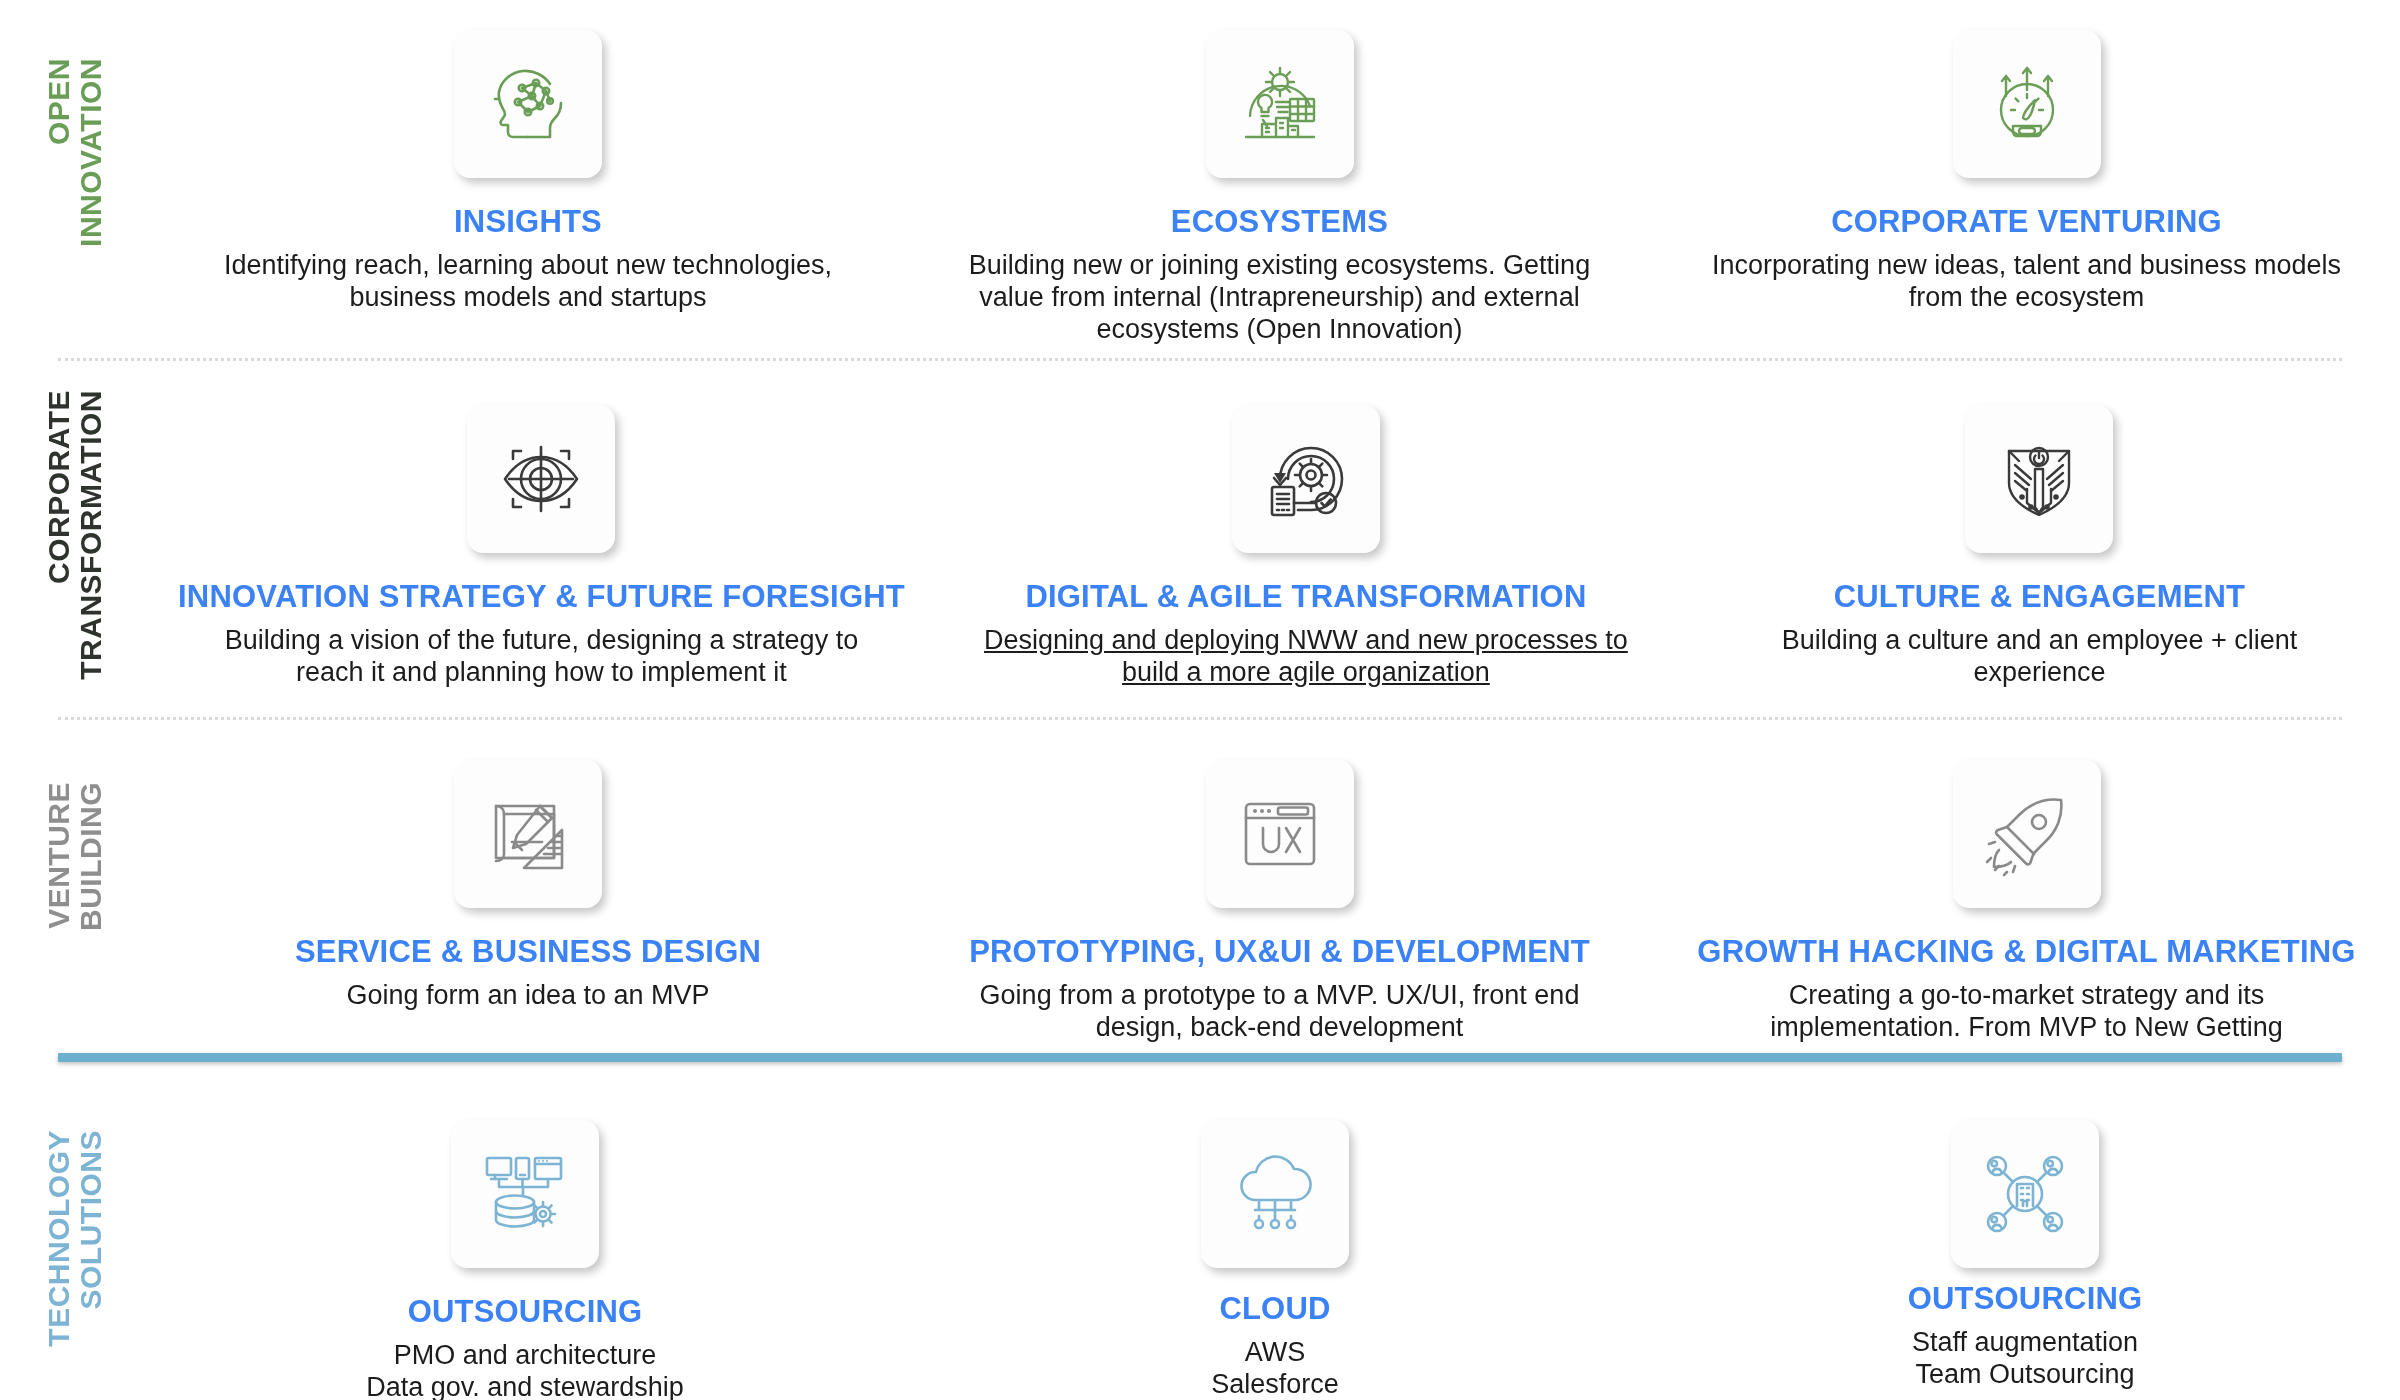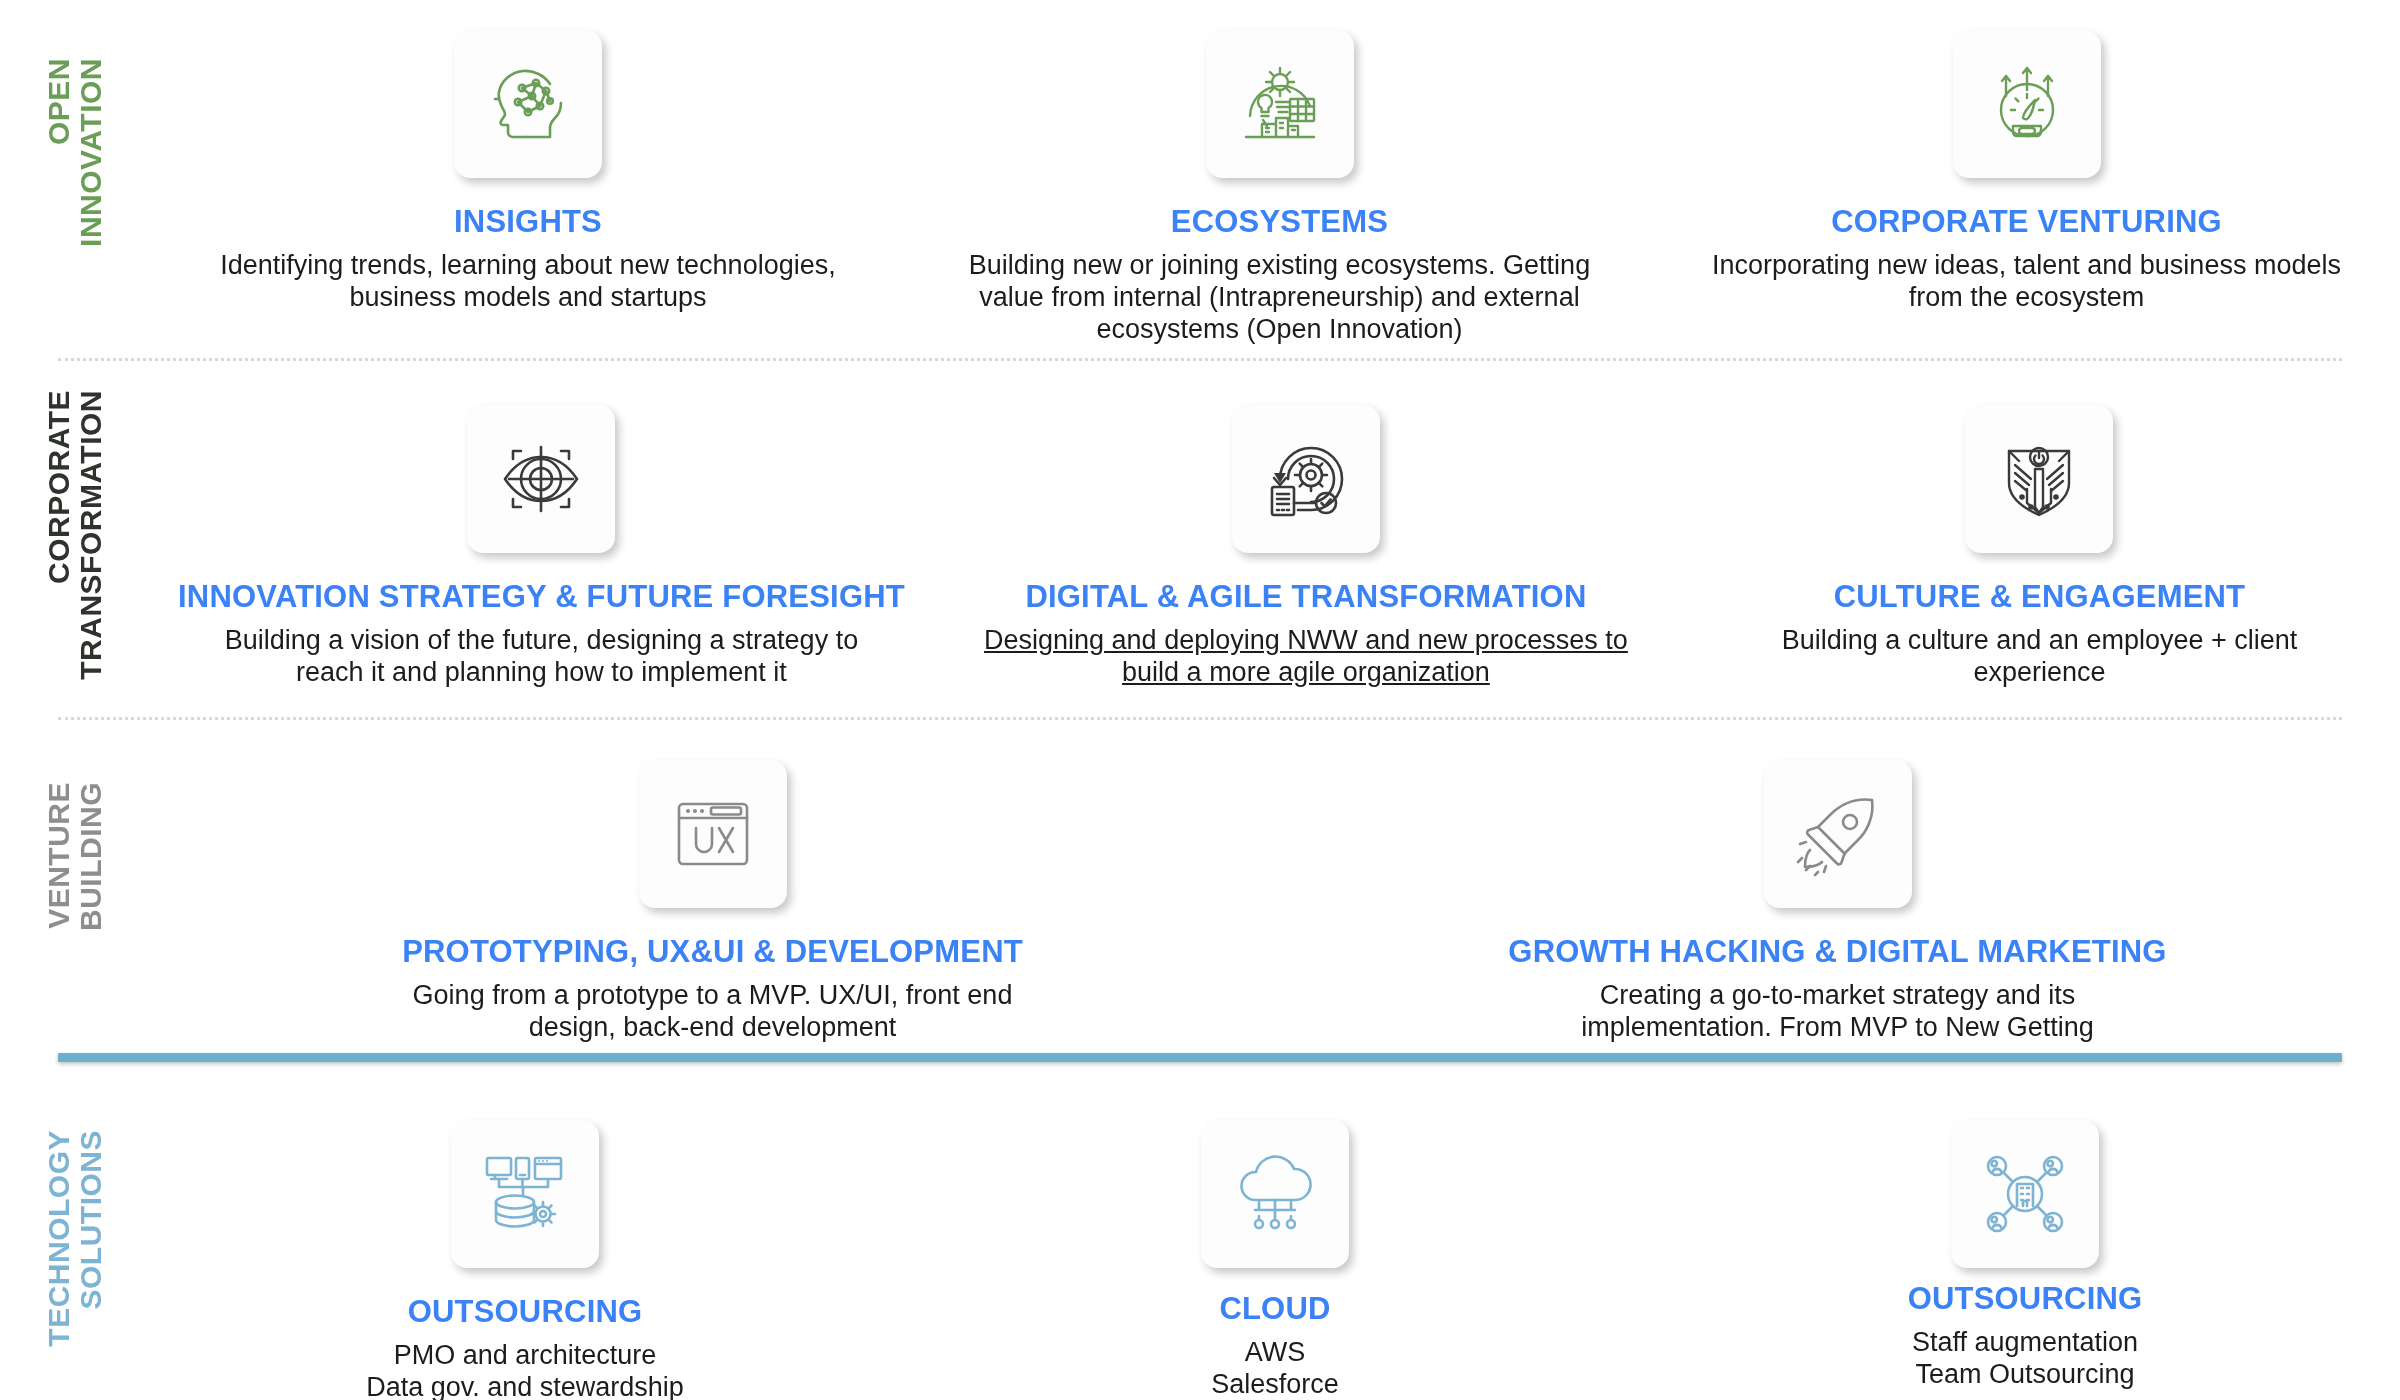--- a/index.html
+++ b/index.html
@@ -149,21 +149,21 @@
             <circle cx="68" cy="37" r="3.2"></circle>
               <circle cx="54" cy="42" r="3.2"></circle>
             <circle cx="40" cy="48" r="3.2"></circle>
               <circle cx="62" cy="52" r="3.2"></circle>
             <circle cx="50" cy="58" r="3.2"></circle>
               <circle cx="72" cy="47" r="2.8"></circle>
             <path d="M44 34l14-5M58 29l10 8M54 42l4-13M44 34l10 8M40 48l14-6M62 52l6-15M50 58l12-6M40 48l10 10M54 42l8 10M68 37l4 10"></path>
           </svg>
         </div>
         <div class="cell-title" style="margin-top:26px;">INSIGHTS</div>
-        <div class="cell-desc" style="margin-top:10px;width:700px;">Identifying trends, learning about new technologies, business models and startups</div>
+        <div class="cell-desc" style="margin-top:10px;width:700px;">Identifying reach, learning about new technologies, business models and startups</div>
       </div>
 
       <div class="cell">
         <div class="icon-tile">
           <svg width="100" height="100" viewBox="0 0 100 100" fill="none" stroke="#6a9e56" stroke-width="2.4" stroke-linecap="round" stroke-linejoin="round">
             <path d="M20 62a31 31 0 0 1 60-10"></path>
             <circle cx="50" cy="28" r="8"></circle>
             <path d="M50 14v5M50 37v5M36 28h5M59 28h5M40 18l3.5 3.5M56.5 34.5L60 38M60 18l-3.5 3.5M43.5 34.5L40 38"></path>
             <path d="M28 48a7 7 0 1 1 10.5 6v4h-7v-4A7 7 0 0 1 28 48z"></path>
             <path d="M31.5 62h7M33 66l4 6"></path>
@@ -278,20 +278,38 @@
 
   <div class="row" id="row-2" style="top:760px;">
     <div class="row-label-col">
       <div class="row-label label-stack" style="top:22px; transform:translateX(-50%);">
         <span class="vert" style="font-size:30px;color:#8e8e8e;">VENTURE</span>
         <span class="vert" style="font-size:30px;color:#8e8e8e;">BUILDING</span>
       </div>
     </div>
     <div class="cells">
 
+      <div class="cell">
+        <div class="icon-tile">
+          <svg width="100" height="100" viewBox="0 0 100 100" fill="none" stroke="#8a8a8a" stroke-width="2.6" stroke-linecap="round" stroke-linejoin="round">
+            <path d="M18 22h58v52H18z"></path>
+            <path d="M18 22c5 0 8 3 8 8v40c0 4-3 7-8 7"></path>
+            <path d="M26 30h50v44H26"></path>
+            <path d="M34 58h30"></path>
+            <path d="M62 22l12 12-26 26-13 4 4-13z"></path>
+            <path d="M62 22l12 12"></path>
+            <path d="M58 26l12 12"></path>
+            <path d="M37 59l7 7"></path>
+            <path d="M46 84l38-38v38z"></path>
+            <path d="M78 52h5M74 58h9M70 64h13M66 70h17"></path>
+          </svg>
+        </div>
+        <div class="cell-title" style="margin-top:26px;">SERVICE &amp; BUSINESS DESIGN</div>
+        <div class="cell-desc" style="margin-top:10px;width:700px;">Going form an idea to an MVP</div>
+      </div>
 
       <div class="cell">
         <div class="icon-tile">
           <svg width="100" height="100" viewBox="0 0 100 100" fill="none" stroke="#8a8a8a" stroke-width="2.6" stroke-linecap="round" stroke-linejoin="round">
             <rect x="16" y="20" width="68" height="60" rx="4"></rect>
             <path d="M16 34h68"></path>
             <circle cx="25" cy="27" r="2" fill="#8a8a8a" stroke="none"></circle>
             <circle cx="32" cy="27" r="2" fill="#8a8a8a" stroke="none"></circle>
             <circle cx="39" cy="27" r="2" fill="#8a8a8a" stroke="none"></circle>
             <rect x="48" y="23.5" width="30" height="7" rx="2"></rect>

